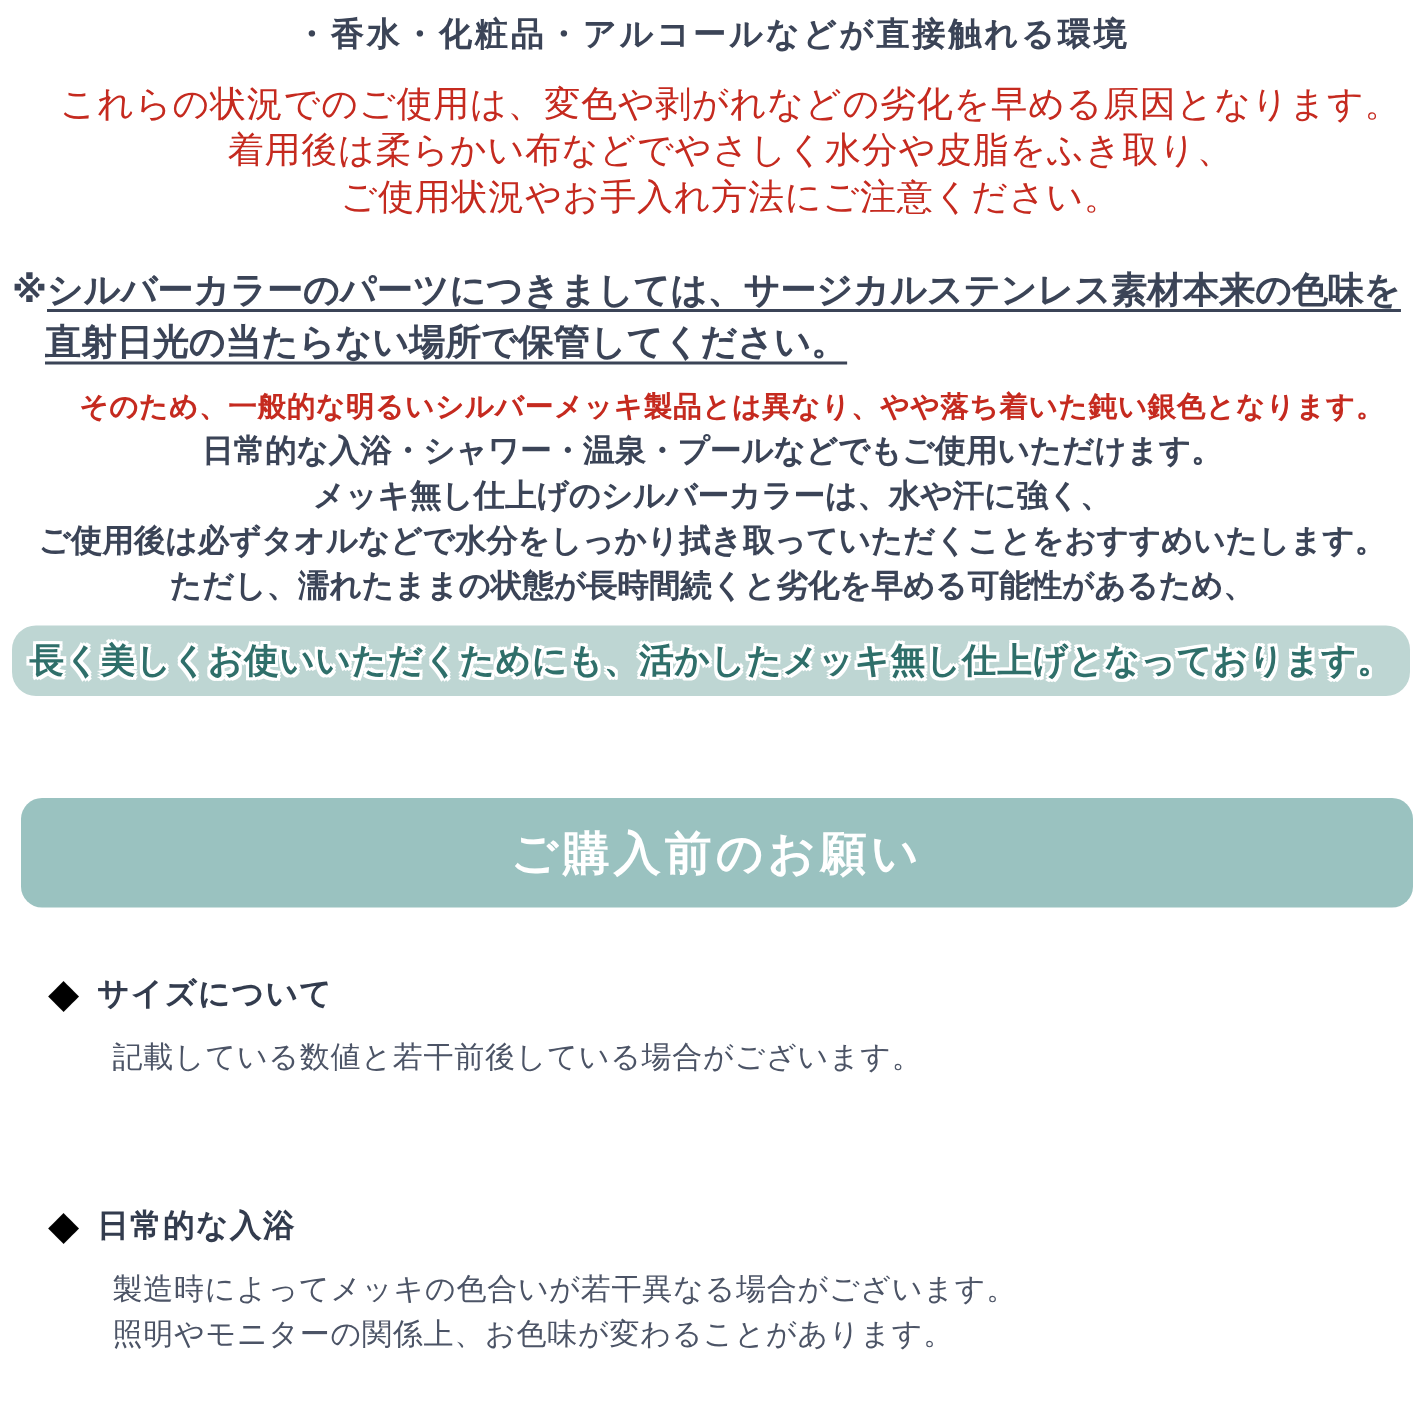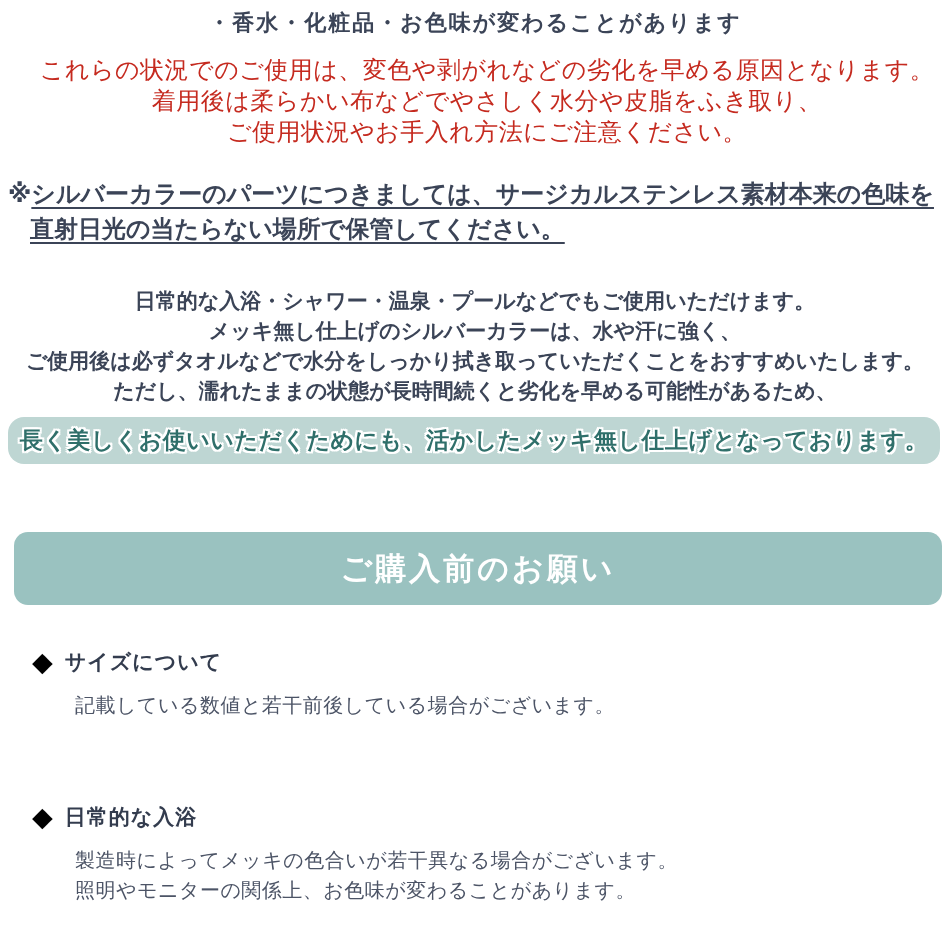--- a/index.html
+++ b/index.html
@@ -63,31 +63,32 @@
   .sec-body{
     margin-top:14px;margin-left:43px;
     font-size:20px;color:var(--body-gray);line-height:30px;letter-spacing:0.5px;
   }
 </style>
 </head>
 <body>
 
 <div class="page">
 
-  <div class="env-line">・香水・化粧品・お色味が変わることがあります</div>
+  <div class="env-line">・香水・化粧品・アルコールなどが直接触れる環境</div>
 
   <div class="warning">
     <div>これらの状況でのご使用は、変色や剥がれなどの劣化を早める原因となります。</div>
     <div>着用後は柔らかい布などでやさしく水分や皮脂をふき取り、</div>
     <div>ご使用状況やお手入れ方法にご注意ください。</div>
   </div>
 
   <div class="silver-note">
     <div class="sn-line1"><span class="marker">※</span><span class="u">シルバーカラーのパーツにつきましては、サージカルステンレス素材本来の色味を</span></div>
     <div class="sn-line2"><span class="u">直射日光の当たらない場所で保管してください。</span></div>
+    <div class="sn-red">そのため、一般的な明るいシルバーメッキ製品とは異なり、やや落ち着いた鈍い銀色となります。</div>
   </div>
 
   <div class="care">
     <div>日常的な入浴・シャワー・温泉・プールなどでもご使用いただけます。</div>
     <div>メッキ無し仕上げのシルバーカラーは、水や汗に強く、</div>
     <div>ご使用後は必ずタオルなどで水分をしっかり拭き取っていただくことをおすすめいたします。</div>
     <div>ただし、濡れたままの状態が長時間続くと劣化を早める可能性があるため、</div>
   </div>
 
   <div class="banner1">

